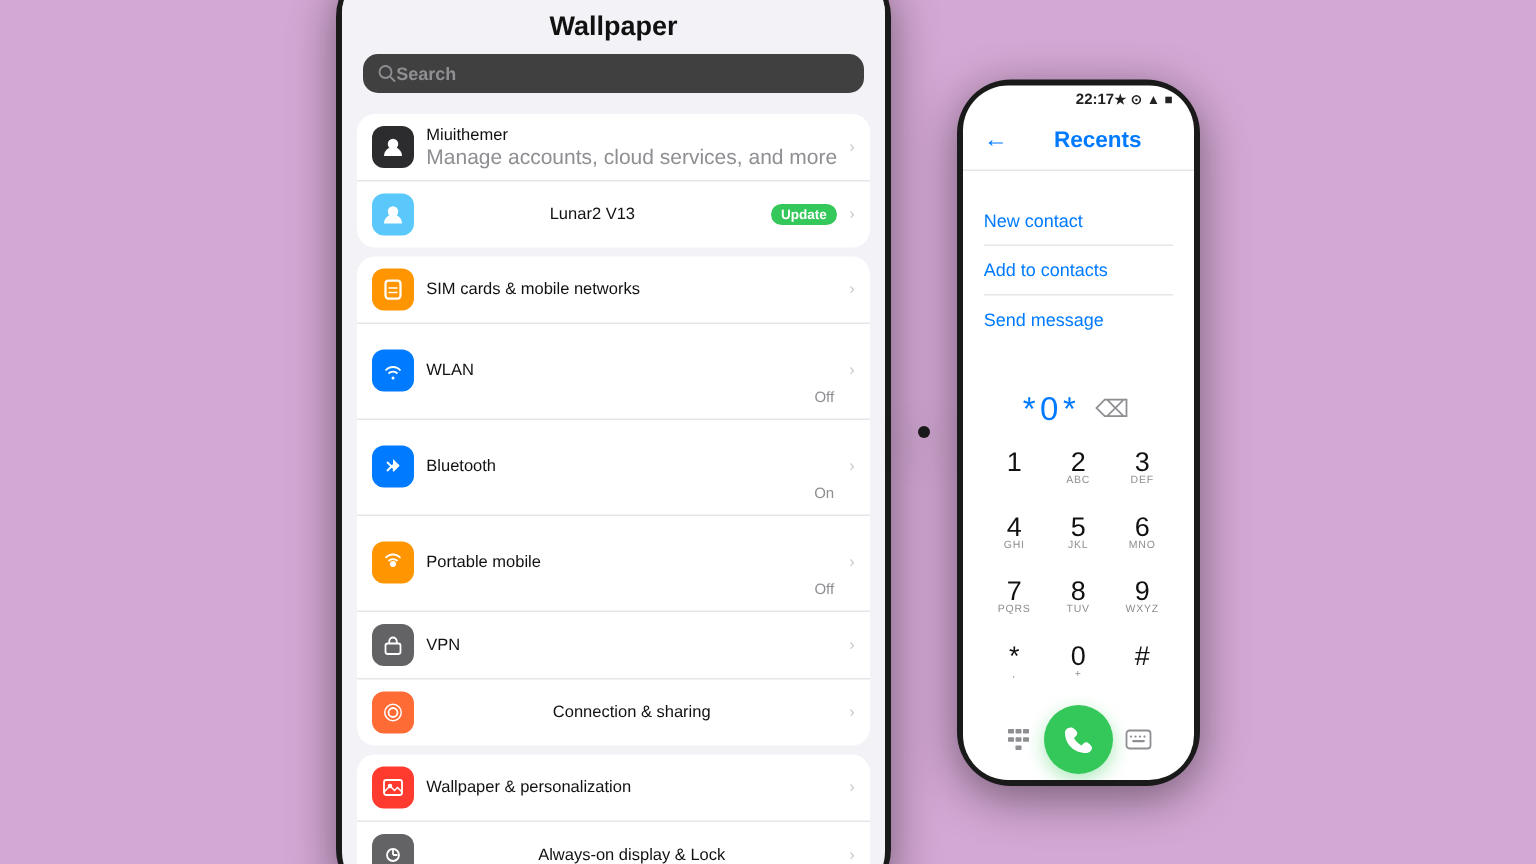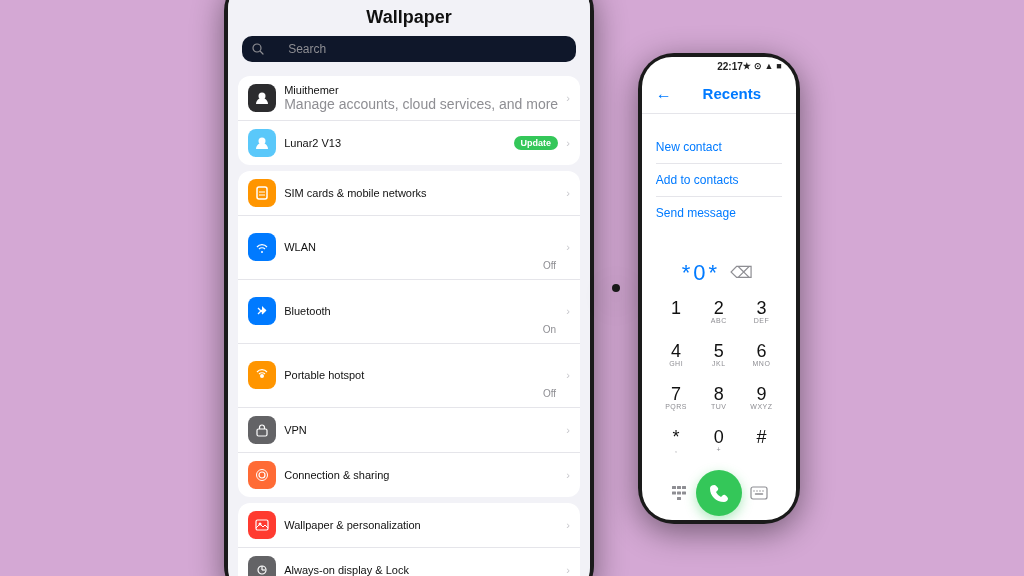--- a/index.html
+++ b/index.html
@@ -55,47 +55,48 @@
       background: #f2f2f7;
     }
     .settings-title {
       font-size: 18px;
       font-weight: 700;
       text-align: center;
       color: #111;
       margin-bottom: 8px;
     }
     .search-bar {
-      background: #0f172a;
+      background: #404040;
       border-radius: 10px;
       padding: 6px 10px;
       display: flex;
       align-items: center;
-      gap: 24px;
+      gap: 0;
       color: #8e8e93;
       font-size: 12px;
+      font-weight: bold;
     }
     .search-icon-svg { width: 12px; height: 12px; }
 
     .settings-list { padding: 0 0 0 0; overflow: hidden; }
     .settings-section {
       background: #fff;
       border-radius: 12px;
       margin: 6px 10px;
       overflow: hidden;
     }
     .settings-item {
       display: flex;
       align-items: center;
       padding: 8px 10px;
       border-bottom: 0.5px solid #e5e5ea;
       gap: 8px;
       position: relative;
     }
-    .settings-item:last-child { border-bottom: none; }
+    .settings-item:last-child { border-bottom: none; text-align: center; }
     .item-icon {
       width: 28px;
       height: 28px;
       border-radius: 8px;
       display: flex;
       align-items: center;
       justify-content: center;
       font-size: 14px;
       flex-shrink: 0;
     }
@@ -358,21 +359,21 @@
         </div>
         <div class="settings-item">
           <div class="item-icon" style="background:#ff9500;">
             <svg width="16" height="16" viewBox="0 0 16 16">
               <circle cx="8" cy="9" r="2" fill="#fff"></circle>
               <path d="M5 7a4.2 4.2 0 0 1 6 0" stroke="#fff" stroke-width="1.2" fill="none"></path>
               <path d="M3 5a6.5 6.5 0 0 1 10 0" stroke="#fff" stroke-width="1.2" fill="none"></path>
             </svg>
           </div>
           <div class="item-text">
-            <div class="item-title">Portable hotspot</div>
+            <div class="item-title">Portable mobile</div>
           </div>
           <span class="item-value">Off</span>
           <span class="item-chevron">›</span>
         </div>
         <div class="settings-item">
           <div class="item-icon" style="background:#636366;">
             <svg width="16" height="16" viewBox="0 0 16 16">
               <rect x="3" y="7" width="10" height="7" rx="1.5" fill="none" stroke="#fff" stroke-width="1.2"></rect>
               <path d="M5.5 7V5.5a2.5 2.5 0 1 1 5 0V7" stroke="#fff" stroke-width="1.2" fill="none"></path>
             </svg>

